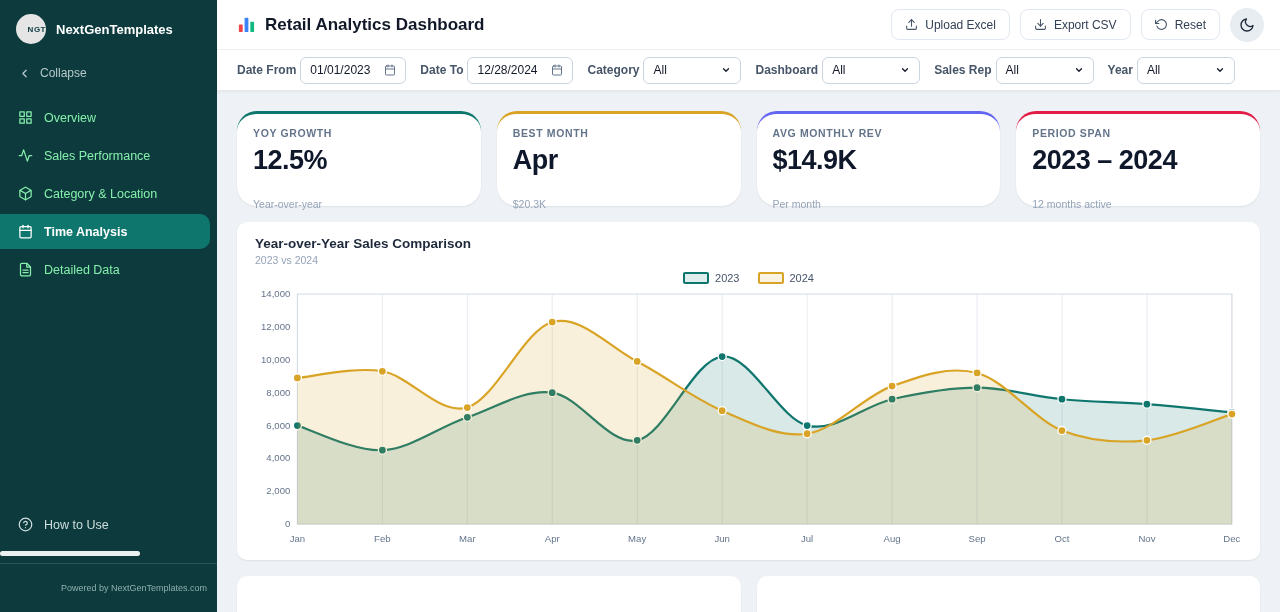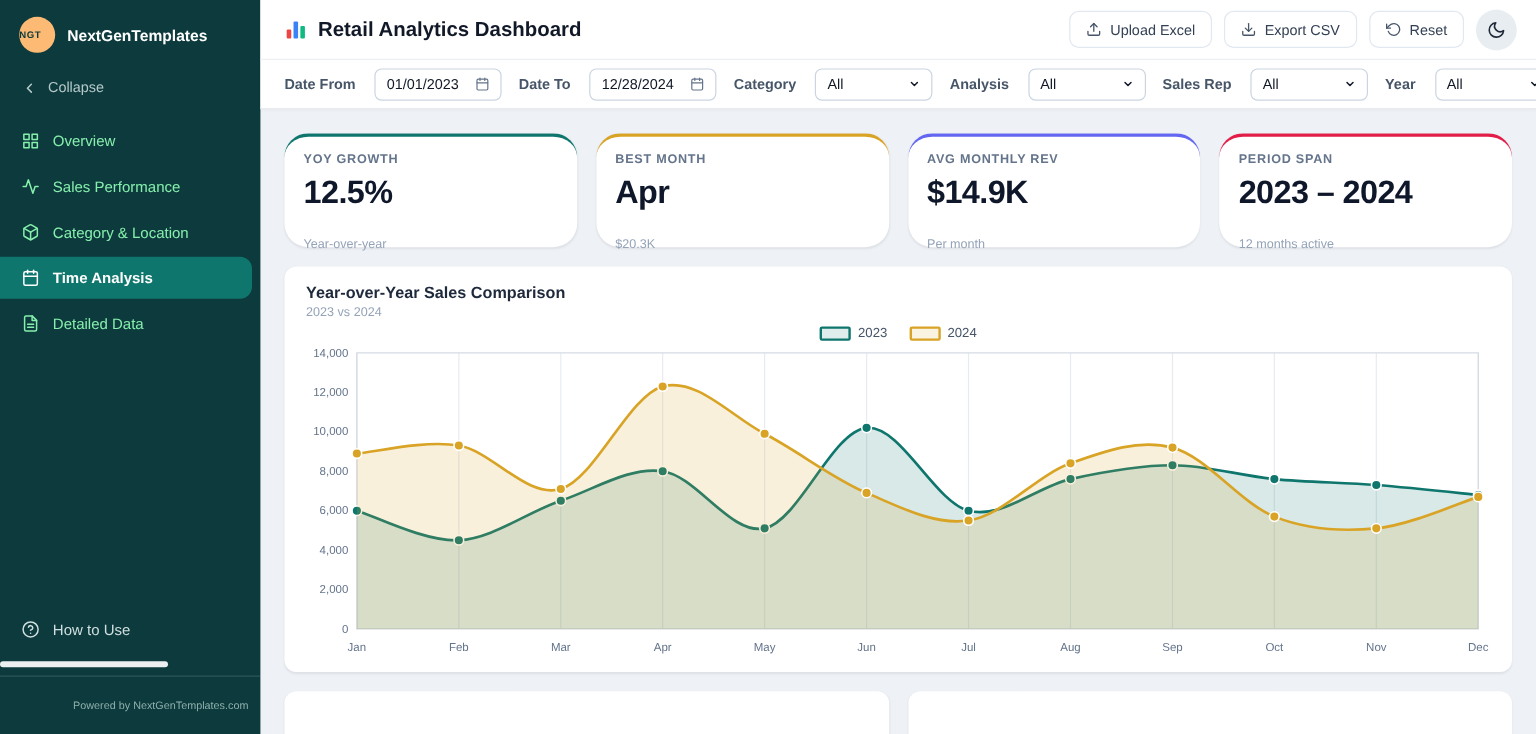--- a/index.html
+++ b/index.html
@@ -3,21 +3,21 @@
 <meta charset="utf-8">
 <style>
   *{box-sizing:border-box;margin:0;padding:0}
   html,body{width:1280px;height:612px;overflow:hidden}
   body{font-family:"Liberation Sans","DejaVu Sans",sans-serif;background:#eef1f5;color:#1e293b}
   .app{display:flex;width:1280px;height:612px}
 
   
   .sidebar{width:217px;min-width:217px;background:#0c3a3d;color:#d7e4e4;display:flex;flex-direction:column}
   .brand{display:flex;align-items:center;gap:10px;padding:14px 16px 10px}
-  .logo{width:30px;height:30px;border-radius:50%;background:#fdba74;display:flex;align-items:center;justify-content:flex-start;font-size:8px;font-weight:bold;color:#0c3a3d;letter-spacing:.5px;flex:none}
+  .logo{width:30px;height:30px;border-radius:50%;background:#e5e5e5;display:flex;align-items:center;justify-content:flex-end;font-size:8px;font-weight:bold;color:#0c3a3d;letter-spacing:.5px;flex:none}
   .brand-name{font-size:13px;font-weight:700;color:#ffffff}
   .collapse{display:flex;align-items:center;gap:9px;padding:12px 18px;font-size:12px;color:#b6c9ca;cursor:pointer}
   .collapse svg{width:13px;height:13px}
   .nav{margin-top:8px;display:flex;flex-direction:column;gap:3px}
   .nav-item{display:flex;align-items:center;gap:11px;height:35px;padding:0 18px;font-size:12.5px;color:#86efac;cursor:pointer}
   .nav-item.active{background:#0f766e;color:#ffffff;border-radius:0 10px 10px 0;margin-right:7px;font-weight:600}
   .nav-icon{display:flex;flex:none}
   .nav-icon svg{width:15px;height:15px}
   .sidebar-bottom{margin-top:auto}
   .howto{display:flex;align-items:center;gap:11px;padding:11px 18px;font-size:12.5px;color:#cfdede;cursor:pointer}
@@ -31,21 +31,21 @@
   .title{display:flex;align-items:center;gap:9px;font-size:17px;font-weight:700;color:#111827}
   .title-icon{display:flex}
   .header-actions{margin-left:auto;display:flex;align-items:center;gap:10px}
   .btn{display:flex;align-items:center;gap:7px;height:31px;padding:0 13px;border:1px solid #e2e8f0;border-radius:8px;background:#ffffff;font-size:12px;color:#334155;cursor:pointer;font-family:inherit}
   .btn svg{width:13px;height:13px;color:#475569}
   .icon-btn{width:34px;height:34px;border-radius:50%;background:#e8edf2;border:none;display:flex;align-items:center;justify-content:center;cursor:pointer}
   .icon-btn svg{width:16px;height:16px;color:#1f2937}
 
   
   .filterbar{height:41px;background:#ffffff;display:flex;align-items:center;gap:14px;padding:0 20px;border-bottom:1px solid #e6eaef;box-shadow:0 1px 2px rgba(16,24,40,.05)}
-  .filter-group{display:flex;align-items:center;gap:16px}
+  .filter-group{display:flex;align-items:center;gap:4px}
   .filter-label{font-size:12px;color:#475569;font-weight:600;white-space:nowrap}
   .control{display:flex;align-items:center;justify-content:space-between;gap:8px;height:27px;padding:0 9px;border:1px solid #cbd5e1;border-radius:6px;background:#ffffff;font-size:12px;color:#111827;cursor:pointer;white-space:nowrap}
   .date-control{width:106px}
   .select-control{width:98px}
   .control svg{flex:none}
   .cal-ic{width:12px;height:12px;color:#64748b}
   .chev-ic{width:10px;height:10px;color:#111827}
 
   
   .content{flex:1;padding:20px;overflow:hidden}
@@ -228,21 +228,21 @@
       <div class="filter-group">
         <span class="filter-label">Category</span>
         <div class="control select-control">
           <span>All</span>
           <svg class="chev-ic" viewBox="0 0 24 24" fill="none" stroke="currentColor" stroke-width="3" stroke-linecap="round" stroke-linejoin="round">
               <polyline points="6 9 12 15 18 9"></polyline>
             </svg>
         </div>
       </div>
       <div class="filter-group">
-        <span class="filter-label">Analysis</span>
+        <span class="filter-label">Dashboard</span>
         <div class="control select-control">
           <span>All</span>
           <svg class="chev-ic" viewBox="0 0 24 24" fill="none" stroke="currentColor" stroke-width="3" stroke-linecap="round" stroke-linejoin="round">
               <polyline points="6 9 12 15 18 9"></polyline>
             </svg>
         </div>
       </div>
       <div class="filter-group">
         <span class="filter-label">Sales Rep</span>
         <div class="control select-control">

